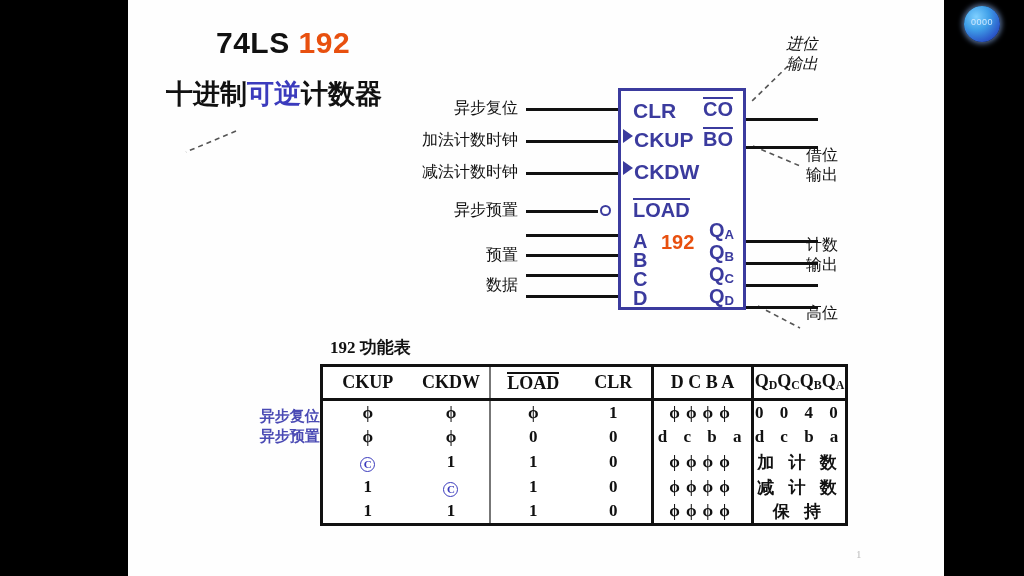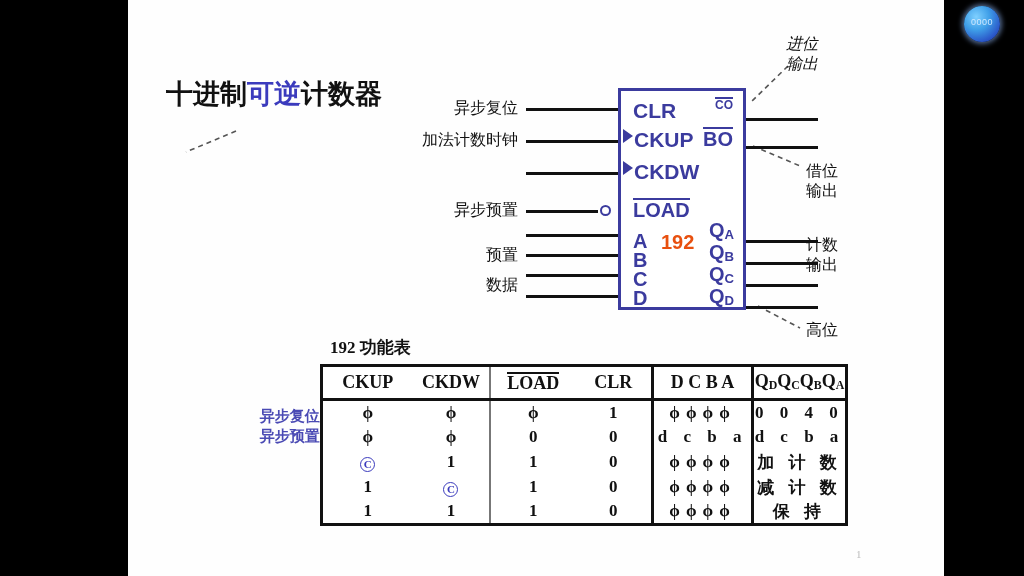--- a/index.html
+++ b/index.html
@@ -148,36 +148,41 @@
 </head>
 <body>
 
 <div id="stage">
   <div id="slide">
 
     <div id="logo">
       <div class="logo-txt">0000</div>
     </div>
 
+    <div class="title1">
+      <span>74LS</span>
+      <span class="num">192</span>
+    </div>
     <div class="title2">
       <span>十进制</span><span class="blue">可逆</span><span>计数器</span>
     </div>
 
 
     <svg class="leaders">
       <line x1="108" y1="131" x2="58" y2="152" stroke="#555" stroke-width="1.6" stroke-dasharray="5,4"></line>
       <line x1="660" y1="66" x2="622" y2="103" stroke="#555" stroke-width="1.6" stroke-dasharray="5,4"></line>
       <line x1="625" y1="146" x2="672" y2="166" stroke="#555" stroke-width="1.6" stroke-dasharray="5,4"></line>
       <line x1="630" y1="306" x2="672" y2="328" stroke="#555" stroke-width="1.6" stroke-dasharray="5,4"></line>
     </svg>
 
     <div id="diagram">
 
       <div class="lbl-l" style="left:230px; top:98px; width:160px;">异步复位</div>
       <div class="lbl-l" style="left:230px; top:130px; width:160px;">加法计数时钟</div>
+      <div class="lbl-l" style="left:230px; top:162px; width:160px;">减法计数时钟</div>
       <div class="lbl-l" style="left:230px; top:200px; width:160px;">异步预置</div>
       <div class="lbl-l" style="left:230px; top:275px; width:160px;">数据</div>
       <div class="lbl-l" style="left:230px; top:245px; width:160px;">预置</div>
 
       <div class="wire" style="left:398px; top:108px; width:92px;"></div>
       <div class="wire" style="left:398px; top:140px; width:92px;"></div>
       <div class="wire" style="left:398px; top:172px; width:92px;"></div>
       <div class="wire" style="left:398px; top:210px; width:72px;"></div>
       <div class="bubble" style="left:472px; top:205px;"></div>
 
@@ -197,49 +202,49 @@
 
         <span class="icpin ov" style="left:12px; top:107px; font-size:20px;">LOAD</span>
 
         <span class="icpin" style="left:12px; top:139px; font-size:20px;">A</span>
         <span class="icpin" style="left:12px; top:158px; font-size:20px;">B</span>
         <span class="icpin" style="left:12px; top:177px; font-size:20px;">C</span>
         <span class="icpin" style="left:12px; top:196px; font-size:20px;">D</span>
 
         <span style="position:absolute; left:40px; top:140px; font-size:20px; font-weight:bold; color:#e8500f; font-family:'Liberation Sans',sans-serif;">192</span>
 
-        <span class="icpin ov" style="right:10px; top:6px; font-size:12px;">CO</span>
+        <span class="icpin ov" style="right:10px; top:6px; font-size:20px;">CO</span>
         <span class="icpin ov" style="right:10px; top:36px; font-size:20px;">BO</span>
 
         <span class="icpin" style="right:9px; top:128px; font-size:20px;"><span>Q</span><span class="sub">A</span></span>
         <span class="icpin" style="right:9px; top:150px; font-size:20px;"><span>Q</span><span class="sub">B</span></span>
         <span class="icpin" style="right:9px; top:172px; font-size:20px;"><span>Q</span><span class="sub">C</span></span>
         <span class="icpin" style="right:9px; top:194px; font-size:20px;"><span>Q</span><span class="sub">D</span></span>
       </div>
 
       <div class="wireR" style="left:618px; top:118px; width:72px;"></div>
       <div class="wireR" style="left:618px; top:146px; width:72px;"></div>
       <div class="wireR" style="left:618px; top:240px; width:72px;"></div>
       <div class="wireR" style="left:618px; top:262px; width:72px;"></div>
       <div class="wireR" style="left:618px; top:284px; width:72px;"></div>
       <div class="wireR" style="left:618px; top:306px; width:72px;"></div>
 
       <div class="lbl-r" style="left:658px; top:34px;font-style:italic;">
         <div>进位</div>
         <div>输出</div>
       </div>
-      <div class="lbl-r" style="left:678px; top:145px;margin-top:16px;">
+      <div class="lbl-r" style="left:678px; top:145px;">
         <div>借位</div>
         <div>输出</div>
       </div>
       <div class="lbl-r" style="left:678px; top:235px;">
         <div>计数</div>
         <div>输出</div>
       </div>
-      <div class="lbl-r" style="left:678px; top:320px;">
+      <div class="lbl-r" style="left:678px; top:304px;font-family:Liberation Mono, monospace;">
         <div>高位</div>
       </div>
     </div>
 
     <div class="tbl-cap">192 功能表</div>
 
     <div class="rowlbls">
       <div>异步复位α</div>
       <div>异步预置α</div>
     </div>

